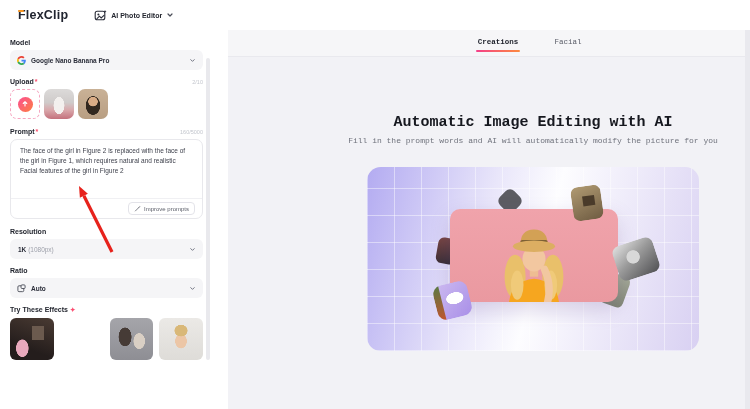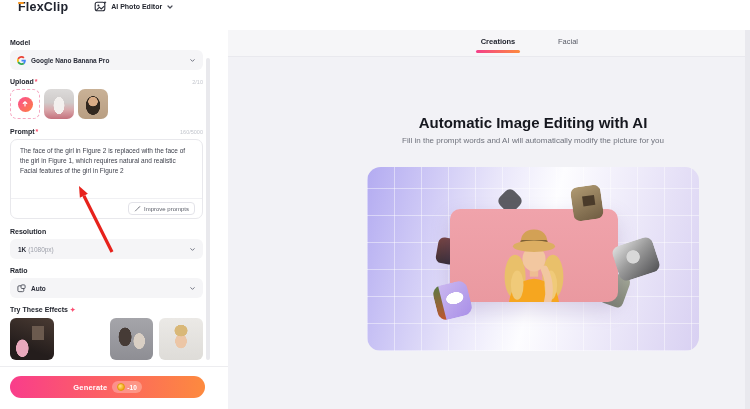--- a/index.html
+++ b/index.html
@@ -1,19 +1,19 @@
 <!DOCTYPE html>
 <html><head>
 <meta charset="utf-8">
 <style>
   * { margin:0; padding:0; box-sizing:border-box; }
   html,body { width:750px; height:409px; overflow:hidden; background:#fff;
     font-family:"Liberation Sans", sans-serif; color:#23262f; }
   .topbar { position:absolute; left:0; top:0; width:750px; height:30px; background:#fff;
-    display:flex; align-items:flex-start; padding-left:18px; z-index:10; }
+    display:flex; align-items:center; padding-left:18px; z-index:10; }
   .logo { position:relative; font-size:12.5px; font-weight:bold; color:#20242f; letter-spacing:.2px; cursor:pointer; }
   .logo .f-bar { position:absolute; left:0; top:1.5px; width:6px; height:2.6px; background:#f7941e; border-radius:1px; }
   .app-switch { display:flex; align-items:center; gap:4px; margin-left:26px; cursor:pointer; }
   .app-switch .lbl { font-size:7px; font-weight:bold; color:#23262f; }
   .chev { width:8px; height:8px; display:inline-block; flex:0 0 auto; }
 
   
   .sidebar { position:absolute; left:0; top:30px; width:228px; height:379px; background:#fff; }
   .sidebar-content { padding:9px 0 0 10px; width:203px; }
   .field-row { width:193px; display:flex; justify-content:space-between; align-items:baseline; margin-bottom:3px; }
@@ -84,21 +84,21 @@
   .credit-pill { display:flex; align-items:center; gap:2px; background:rgba(255,255,255,.28);
     border-radius:7px; padding:2px 5px; }
   .coin { width:8px; height:8px; border-radius:50%; display:inline-block;
     background:radial-gradient(circle at 35% 35%, #ffe084, #f2a60f 75%); border:.5px solid #e09a10; }
   .credit-val { color:#fff; font-size:6.5px; font-weight:bold; }
 
   
   .annotation { position:absolute; left:70px; top:180px; width:52px; height:82px; z-index:30; pointer-events:none; }
 
   
-  .main { position:absolute; left:228px; top:30px; width:522px; height:379px; background:#f2f2f6; overflow:hidden; }
+  .main { position:absolute; left:228px; top:30px; width:522px; height:379px; background:#f2f2f6; overflow:hidden;font-family:Liberation Mono, monospace; }
   .tabbar { position:absolute; left:0; top:0; width:610px; height:27px; background:#f6f6f8;
     border-bottom:1px solid #e9e9ee; display:flex; justify-content:center; align-items:stretch; gap:26px; }
   .tab { display:flex; flex-direction:column; justify-content:center; align-items:center; cursor:pointer; position:relative; }
   .tab .t-lbl { font-size:7.5px; color:#585b66; padding-top:4px; }
   .tab.active .t-lbl { color:#1c1f29; font-weight:bold; }
   .tab .underline { height:2.5px; width:44px; border-radius:2px; margin-top:4px; background:transparent; }
   .tab.active .underline { background:linear-gradient(90deg,#f43f8a,#fd8a3e); }
 
   .main-inner { position:absolute; left:0; top:27px; width:610px; text-align:center; }
   .hero-title { font-size:15px; font-weight:bold; color:#16181f; margin-top:57px; }
@@ -231,29 +231,20 @@
     <div class="thumbs">
       <div class="thumb thumb1"></div>
       <div class="thumb thumb2"></div>
       <div class="thumb thumb3"></div>
       <div class="thumb thumb4"></div>
     </div>
   </div>
 
   <div class="sb-scrollbar"></div>
 
-  <div class="sidebar-footer">
-    <button class="generate-btn">
-      <span class="g-lbl">Generate</span>
-      <span class="credit-pill">
-        <span class="coin"></span>
-        <span class="credit-val">-10</span>
-      </span>
-    </button>
-  </div>
 </div>
 
 <svg class="annotation" viewBox="0 0 52 82">
   <line x1="13.9" y1="15.8" x2="42" y2="72" stroke="#e7221c" stroke-width="3.2"></line>
   <polygon points="9,6 17.9,13.8 9.9,17.8" fill="#e7221c"></polygon>
 </svg>
 
 <div class="main">
   <div class="tabbar">
     <div class="tab active">

